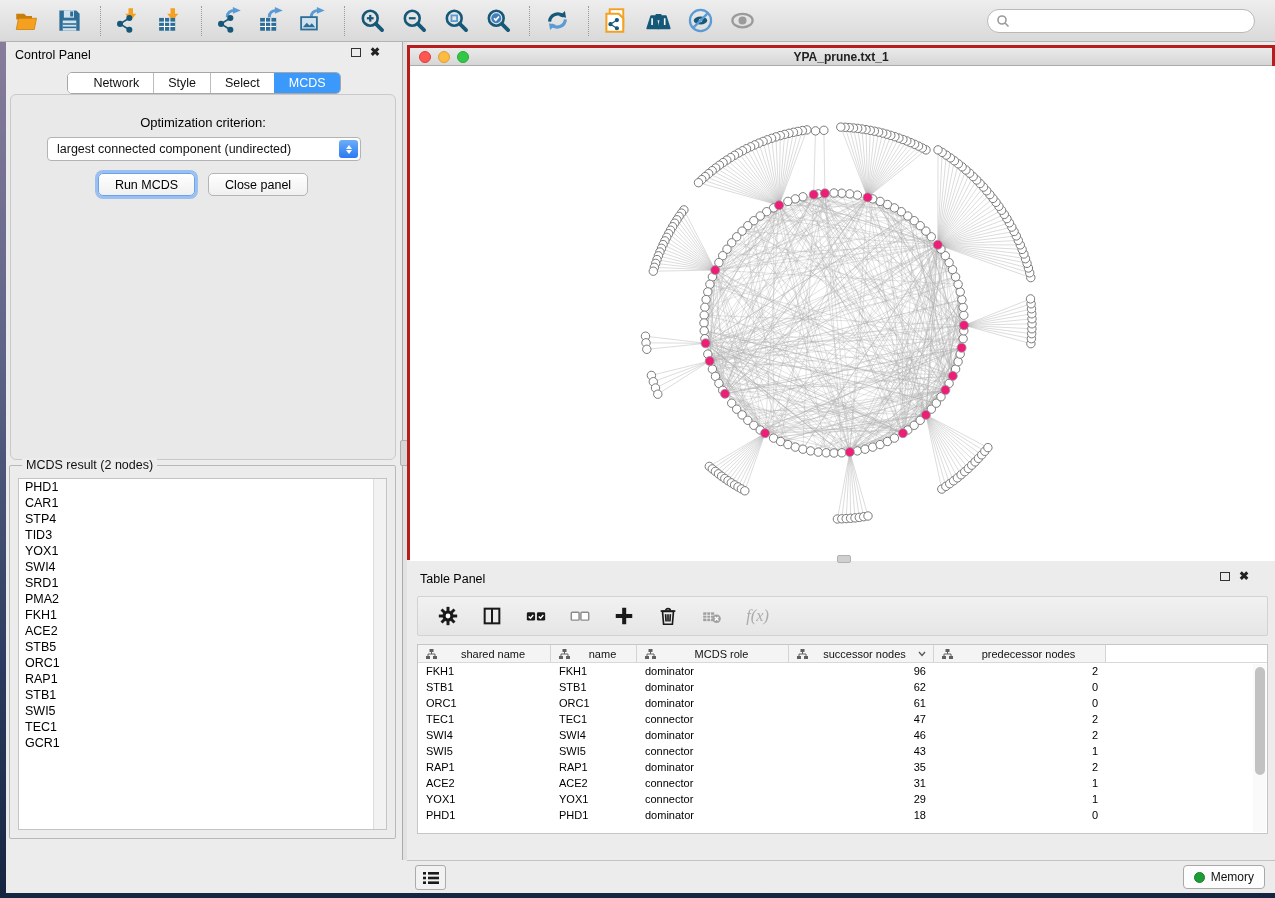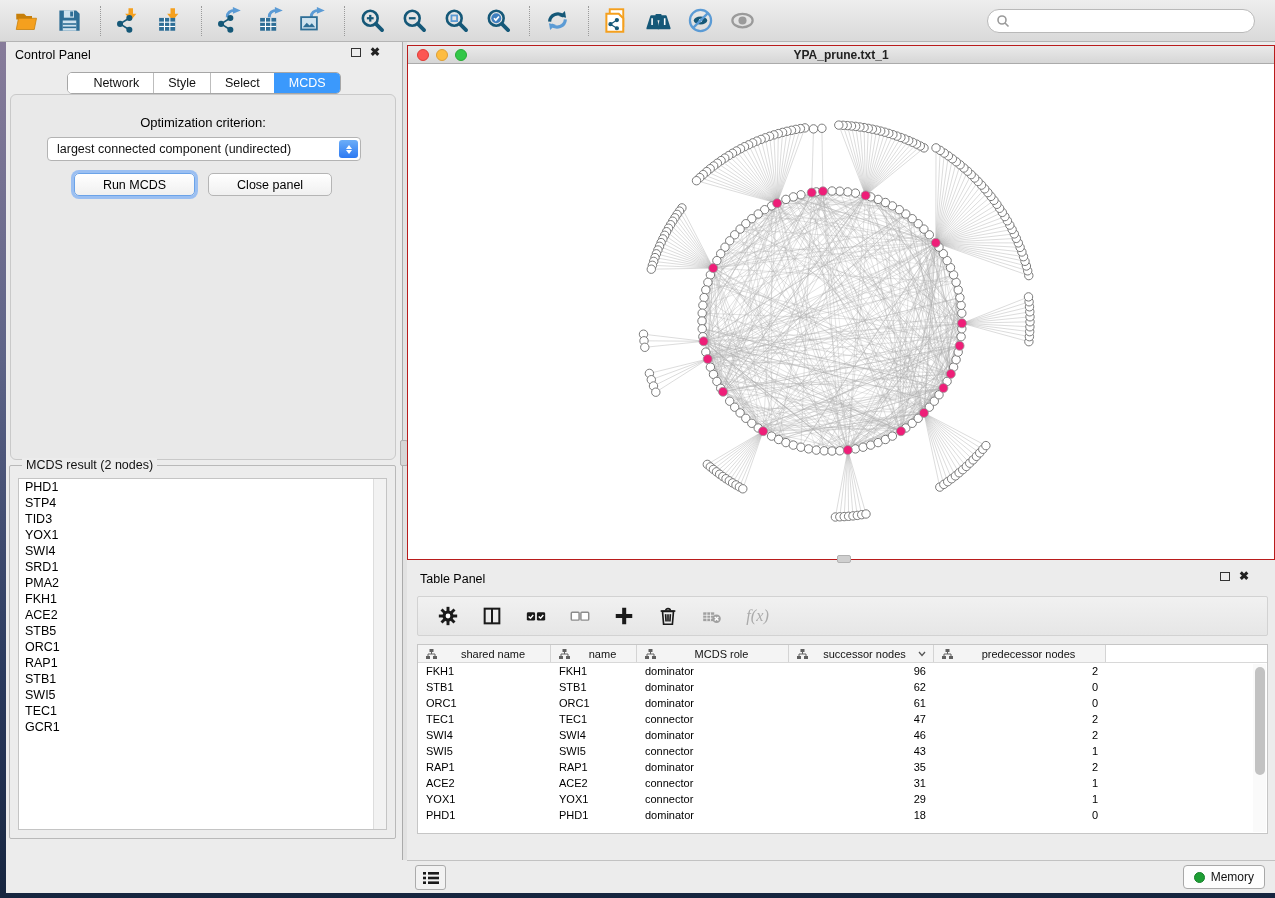--- a/index.html
+++ b/index.html
@@ -40,41 +40,41 @@
   #opt-label { position:absolute; left:0; right:0; top:20px; text-align:center; font-size:13px; color:#000; }
   #opt-select { position:absolute; left:36px; top:42px; width:314px; height:24px; background:#fff;
                 border:1px solid #b3b3b3; border-radius:4px; display:flex; align-items:center;
                 padding-left:9px; font-size:12.5px; }
   #opt-stepper { position:absolute; right:2px; top:2px; width:19px; height:18px; border-radius:3px;
                  background:linear-gradient(180deg,#6caef8,#2c79f2); display:flex; flex-direction:column;
                  align-items:center; justify-content:center; gap:1px; }
   .step-arrow { width:0; height:0; border-left:3.5px solid transparent; border-right:3.5px solid transparent; }
   .step-up { border-bottom:4px solid #fff; } .step-down { border-top:4px solid #fff; }
   #cp-buttons { position:absolute; left:0; right:0; top:78px; display:flex; justify-content:center; gap:13px; }
-  .btn { height:23px; padding:0 28px; background:linear-gradient(180deg,#ffffff,#f0f0f0); border:1px solid #b5b5b5;
+  .btn { height:23px; padding:0 16px; background:linear-gradient(180deg,#ffffff,#f0f0f0); border:1px solid #b5b5b5;
          border-radius:5px; font-size:12.5px; display:flex; align-items:center; color:#000; }
   .btn.focused { box-shadow:0 0 0 3px rgba(90,156,250,.55); border-color:#6ba3e8; }
 
   #result-group { position:absolute; left:3px; top:423px; width:387px; height:374px;
                   border:1px solid #b9b9b9; border-radius:2px; }
   #result-title { position:absolute; left:12px; top:-8px; background:#ececec; padding:0 4px; font-size:12.5px; }
   #result-list { position:absolute; left:8px; top:12px; right:8px; bottom:8px; background:#fff;
                  border:1px solid #c4c4c4; overflow:hidden; }
   #result-scroll { position:absolute; right:0; top:0; bottom:0; width:13px; background:#f2f2f2; border-left:1px solid #ddd; }
   .result-item { font-size:12.5px; line-height:16px; padding-left:6px; color:#000; }
 
   
   #v-splitter { position:absolute; left:396px; top:0; width:5px; height:818px; background:#e2e2e2;
                 border-left:1px solid #aaa; }
   .vgrip { position:absolute; left:-3px; top:398px; width:8px; height:26px; background:#d6d6d6;
            border:1px solid #b0b0b0; border-radius:2px; }
 
   
   #right-area { position:absolute; left:401px; top:0; width:868px; height:818px; }
-  #net-window { position:absolute; left:0; top:3px; width:868px; height:515px; border:1px solid #b91c1c;
+  #net-window { position:absolute; left:0; top:3px; width:868px; height:515px; border:3px solid #b91c1c;
                 background:#fff; }
   #net-titlebar { position:absolute; left:0; top:0; right:0; height:18px;
                   background:linear-gradient(180deg,#eaeaea,#d6d6d6); border-bottom:1px solid #ababab;
                   display:flex; align-items:center; }
   .traffic { width:12px; height:12px; border-radius:50%; margin-left:7px; }
   .t-red { background:#fc5753; border:1px solid #df3c36; margin-left:9px; }
   .t-yellow { background:#fdbc40; border:1px solid #de9f34; }
   .t-green { background:#33c748; border:1px solid #27aa35; }
   #net-title { position:absolute; left:0; right:0; text-align:center; font-size:12px; font-weight:bold; color:#222; }
   #net-canvas { position:absolute; left:0; top:18px; width:866px; height:495px; background:#fff; }
@@ -371,20 +371,21 @@
         <div id="cp-buttons">
           <div class="btn focused">Run MCDS</div>
           <div class="btn">Close panel</div>
         </div>
       </div>
       <div id="result-group">
         <span id="result-title">MCDS result (2 nodes)</span>
         <div id="result-list">
           <div id="result-items">
               <div class="result-item">PHD1</div>
+              <div class="result-item">CAR1</div>
               <div class="result-item">STP4</div>
               <div class="result-item">TID3</div>
               <div class="result-item">YOX1</div>
               <div class="result-item">SWI4</div>
               <div class="result-item">SRD1</div>
               <div class="result-item">PMA2</div>
               <div class="result-item">FKH1</div>
               <div class="result-item">ACE2</div>
               <div class="result-item">STB5</div>
               <div class="result-item">ORC1</div>

